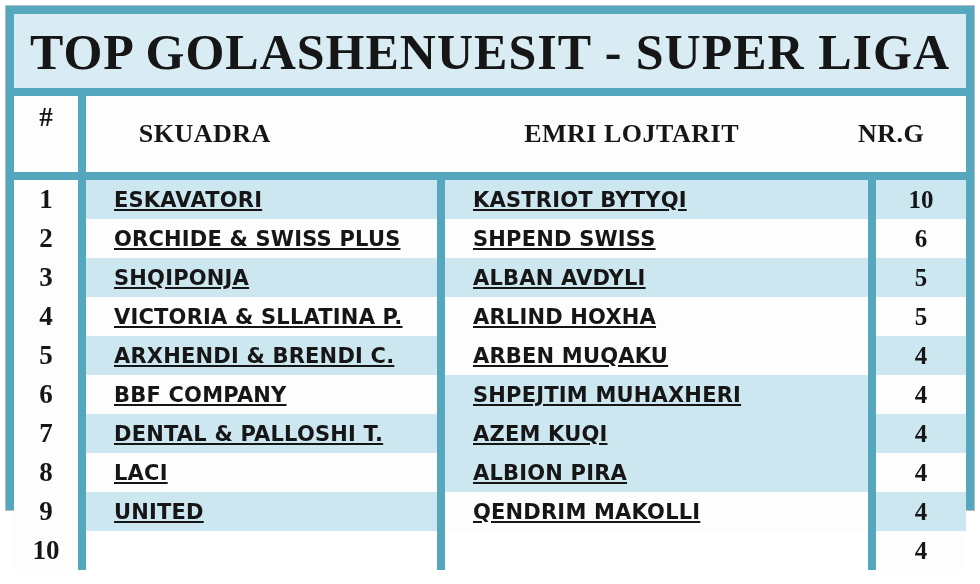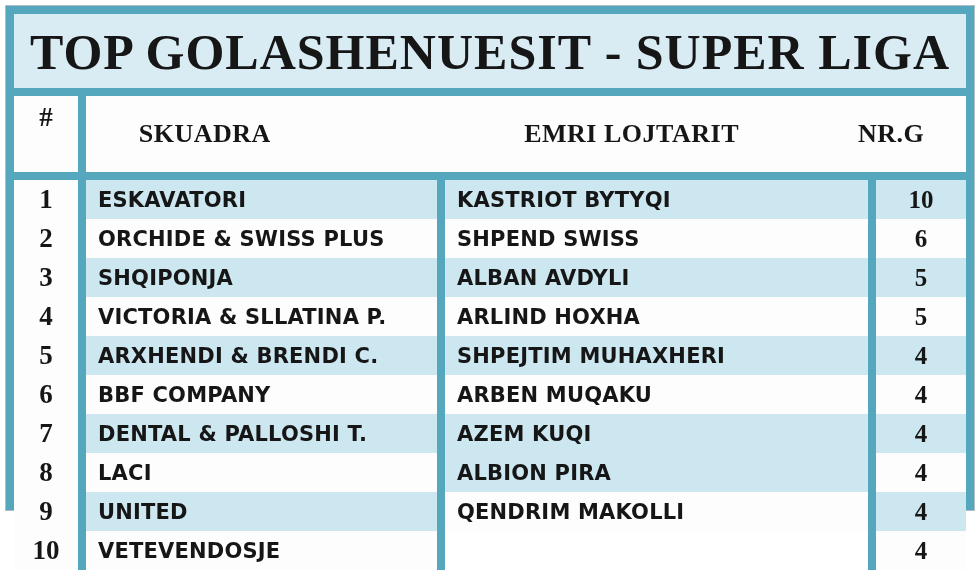--- a/index.html
+++ b/index.html
@@ -61,21 +61,21 @@
     height:39px;display:flex;align-items:center;
     font-family:"DejaVu Sans","Liberation Sans",sans-serif;
     font-size:21px;font-weight:700;white-space:nowrap;overflow:hidden;
   }
   .cell.blue{background:var(--stripe);}
   .cell.white{background:var(--cellwhite);}
   .rank-cell{
     justify-content:center;background:var(--cellwhite);
     font-family:"Liberation Serif","DejaVu Serif",serif;font-size:27px;
   }
-  .team-cell,.player-cell{padding-left:12px;letter-spacing:0.2px;}
+  .team-cell,.player-cell{padding-left:28px;letter-spacing:0.2px;text-decoration:underline;}
   .goals-cell{
     justify-content:center;
     font-family:"Liberation Serif","DejaVu Serif",serif;font-size:25px;
   }
 </style>
 </head>
 <body>
 
 <div class="board">
 
@@ -114,30 +114,29 @@
     <div class="col col-team" id="col-team">
         <div class="cell team-cell blue">ESKAVATORI</div>
         <div class="cell team-cell white">ORCHIDE &amp; SWISS PLUS</div>
         <div class="cell team-cell blue">SHQIPONJA</div>
         <div class="cell team-cell white">VICTORIA &amp; SLLATINA P.</div>
         <div class="cell team-cell blue">ARXHENDI &amp; BRENDI C.</div>
         <div class="cell team-cell white">BBF COMPANY</div>
         <div class="cell team-cell blue">DENTAL &amp; PALLOSHI T.</div>
         <div class="cell team-cell white">LACI</div>
         <div class="cell team-cell blue">UNITED</div>
-        <div class="cell team-cell white">VETEVENDOSJE</div>
       </div>
     <div class="vband"></div>
     <div class="col col-player" id="col-player">
         <div class="cell player-cell blue">KASTRIOT BYTYQI</div>
         <div class="cell player-cell white">SHPEND SWISS</div>
         <div class="cell player-cell blue">ALBAN AVDYLI</div>
         <div class="cell player-cell white">ARLIND HOXHA</div>
+        <div class="cell player-cell white">ARBEN MUQAKU</div>
         <div class="cell player-cell blue">SHPEJTIM MUHAXHERI</div>
-        <div class="cell player-cell white">ARBEN MUQAKU</div>
         <div class="cell player-cell blue">AZEM KUQI</div>
         <div class="cell player-cell blue">ALBION PIRA</div>
         <div class="cell player-cell white">QENDRIM MAKOLLI</div>
       </div>
     <div class="vband"></div>
     <div class="col col-goals" id="col-goals">
         <div class="cell goals-cell blue">10</div>
         <div class="cell goals-cell white">6</div>
         <div class="cell goals-cell blue">5</div>
         <div class="cell goals-cell white">5</div>

